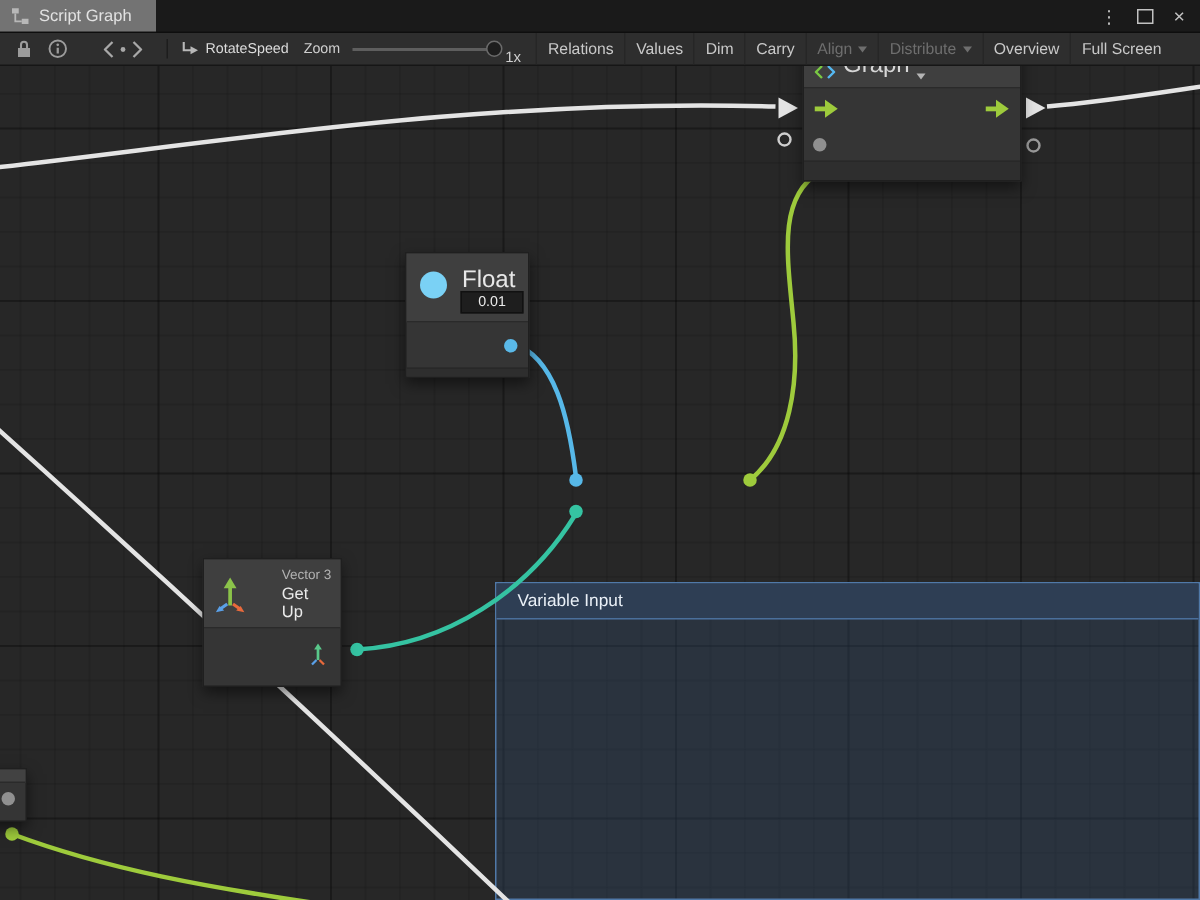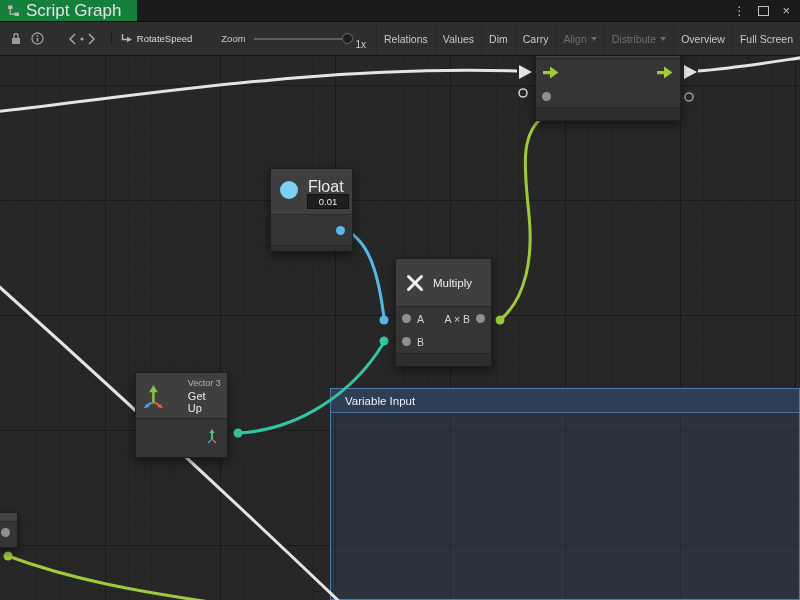--- a/index.html
+++ b/index.html
@@ -15,34 +15,34 @@
       linear-gradient(rgba(0,0,0,.26) 1px, transparent 1px),
       linear-gradient(90deg, rgba(0,0,0,.09) 1px, transparent 1px),
       linear-gradient(rgba(0,0,0,.09) 1px, transparent 1px);
     background-size:115px 115px,115px 115px,23px 23px,23px 23px;
     background-position:-10px -30px,-10px -30px,-10px -7px,-10px -7px;}
 
   
   .tabbar{position:absolute;top:0;left:0;right:0;height:22px;background:#1a1a1a;
     display:flex;align-items:center;z-index:10;border-bottom:1px solid #0e0e0e;box-sizing:border-box;}
   .tab{height:100%;display:flex;align-items:center;gap:6px;padding:0 16px 0 7px;
-    background:#15803d;color:#e2e2e2;font-size:17px;}
+    background:#737373;color:#e2e2e2;font-size:11px;}
   .winctrl{margin-left:auto;display:flex;align-items:center;gap:13px;padding-right:10px;color:#c2c2c2;}
   .wmenu{font-size:12px;line-height:1;}
   .wrestore{width:9px;height:8px;border:1px solid #c2c2c2;display:inline-block;}
   .wclose{font-size:13px;line-height:1;}
 
   
-  .toolbar{position:absolute;top:22px;left:0;right:0;height:34px;background:#2e2e2e;
+  .toolbar{position:absolute;top:22px;left:0;right:0;height:22px;background:#2e2e2e;
     border-bottom:1px solid #161616;display:flex;align-items:center;z-index:10;
     box-sizing:border-box;padding-left:6px;}
   .ticon{display:flex;align-items:center;justify-content:center;height:22px;}
   .tsep{width:1px;height:13px;background:#1d1d1d;margin:0 9px;}
   .tname{font-size:9.5px;color:#dcdcdc;margin-left:4px;}
-  .tzoom{font-size:9.5px;color:#cfcfcf;margin-left:29px;}
+  .tzoom{font-size:9.5px;color:#cfcfcf;margin-left:10px;}
   .slider{width:96px;height:2px;background:#5e5e5e;position:relative;margin:0 2px 0 8px;}
   .shandle{position:absolute;right:-4px;top:-5px;width:11px;height:11px;border-radius:50%;
     background:#1d1d1d;border:1px solid #6b6b6b;box-sizing:border-box;}
   .tzoomval{font-size:10px;color:#cfcfcf;margin:12px 4px 0 4px;}
   .tbtns{display:flex;align-items:center;height:100%;margin-left:6px;}
   .tbtn{font-size:10.5px;color:#c9c9c9;height:100%;display:flex;align-items:center;
     gap:4px;padding:0 7px;border-left:1px solid #262626;white-space:nowrap;}
   .tbtn.disabled span{color:#6e6e6e;}
   .caret{width:0;height:0;border-left:3.5px solid transparent;border-right:3.5px solid transparent;
     border-top:4px solid #b5b5b5;display:inline-block;}
@@ -183,41 +183,20 @@
       <span class="nf-icon"></span>
       <span class="nf-title">Float</span>
       <input class="nf-input" readonly="" value="0.01" style="">
     </div>
     <div class="nf-body">
       <span class="port blue nf-out"></span>
     </div>
     <div class="nfoot nf-foot"></div>
   </div>
 
-  <div class="node node-mult">
-    <div class="nhead nm-head">
-      <svg width="20" height="20" viewBox="0 0 20 20">
-        <line x1="3.5" y1="3.5" x2="16.5" y2="16.5" stroke="#f2f2f2" stroke-width="3" stroke-linecap="round"></line>
-        <line x1="16.5" y1="3.5" x2="3.5" y2="16.5" stroke="#f2f2f2" stroke-width="3" stroke-linecap="round"></line>
-      </svg>
-      <span class="nm-title">Multiply</span>
-    </div>
-    <div class="prow">
-      <span class="port gray"></span>
-      <span>A</span>
-      <span class="spacer"></span>
-      <span>A × B</span>
-      <span class="port gray"></span>
-    </div>
-    <div class="prow">
-      <span class="port gray"></span>
-      <span>B</span>
-    </div>
-    <div class="nfoot nm-foot"></div>
-  </div>
 
   <div class="node node-v3">
     <div class="nhead nv-head">
       <svg width="24" height="26" viewBox="0 0 24 26">
         <line x1="12" y1="21" x2="12" y2="8" stroke="#8bc34a" stroke-width="2.6"></line>
         <polygon points="7.5,9 12,1.5 16.5,9" fill="#8bc34a"></polygon>
         <line x1="10" y1="20" x2="5" y2="23.5" stroke="#5aa0e8" stroke-width="2.2"></line>
         <polygon points="2,25.8 7.8,24.6 4.6,21.4" fill="#5aa0e8"></polygon>
         <line x1="14" y1="20" x2="19" y2="23.5" stroke="#e86a3c" stroke-width="2.2"></line>
         <polygon points="22,25.8 16.2,24.6 19.4,21.4" fill="#e86a3c"></polygon>

